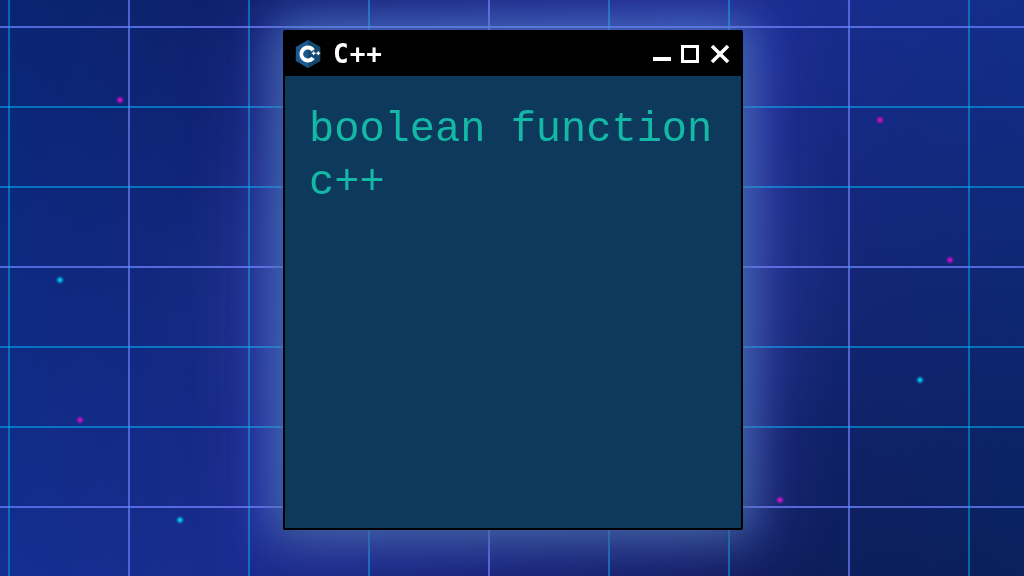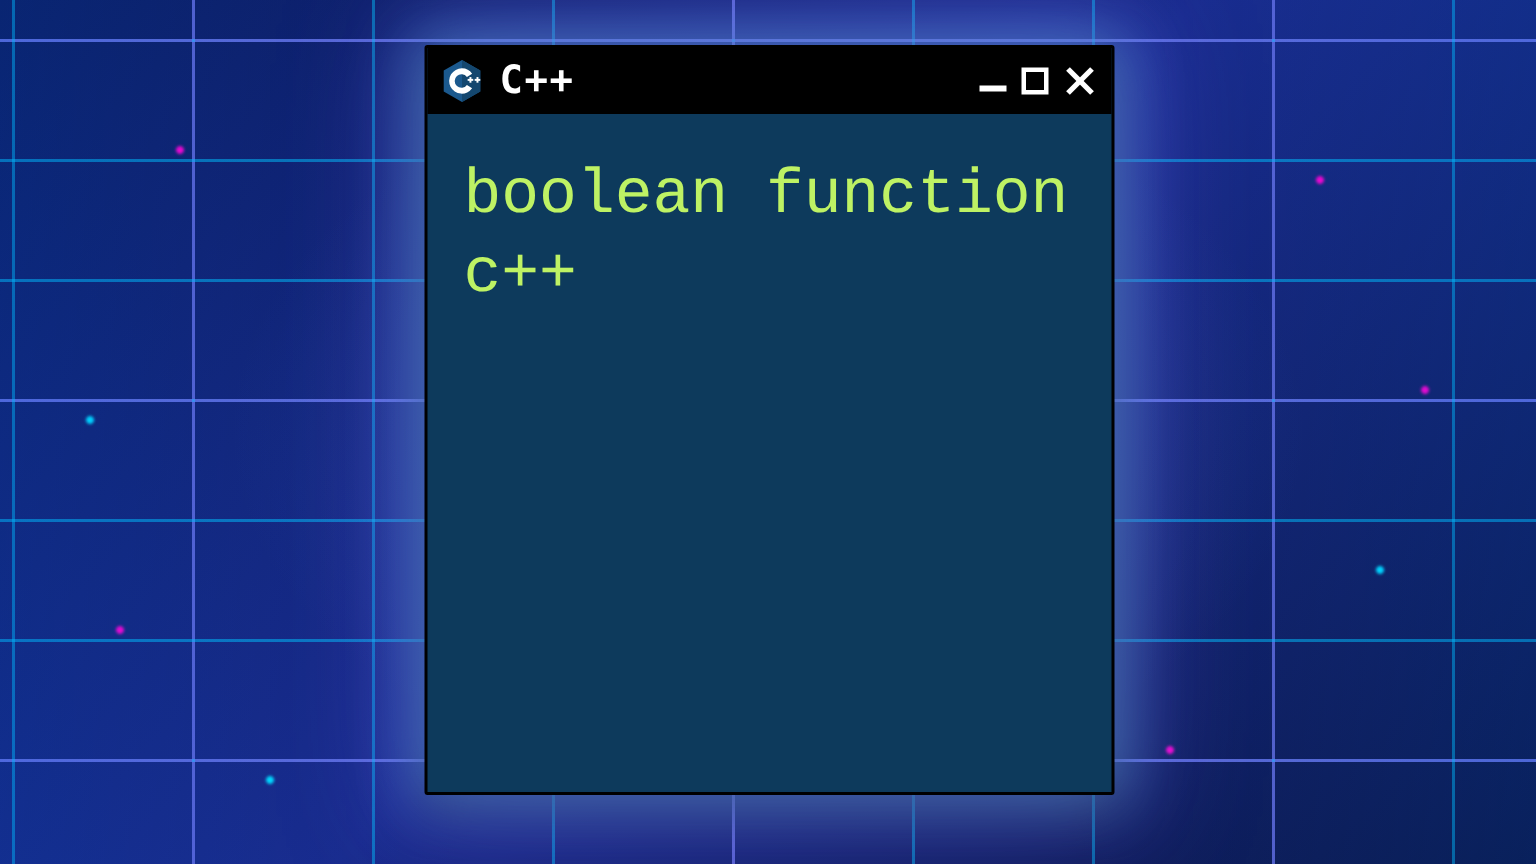--- a/index.html
+++ b/index.html
@@ -137,21 +137,21 @@
     }
     
     .win-btn.close svg {
       width: 22px;
       height: 22px;
     }
     
     .content {
       flex: 1;
       padding: 28px 24px;
-      color: #bef264;
+      color: #14b8a6;
       font-size: 42px;
       line-height: 1.25;
       font-family: 'Consolas', 'Courier New', monospace;
       white-space: pre-wrap;
       word-break: break-word;
     }
   </style>
 </head>
 <body>
 

